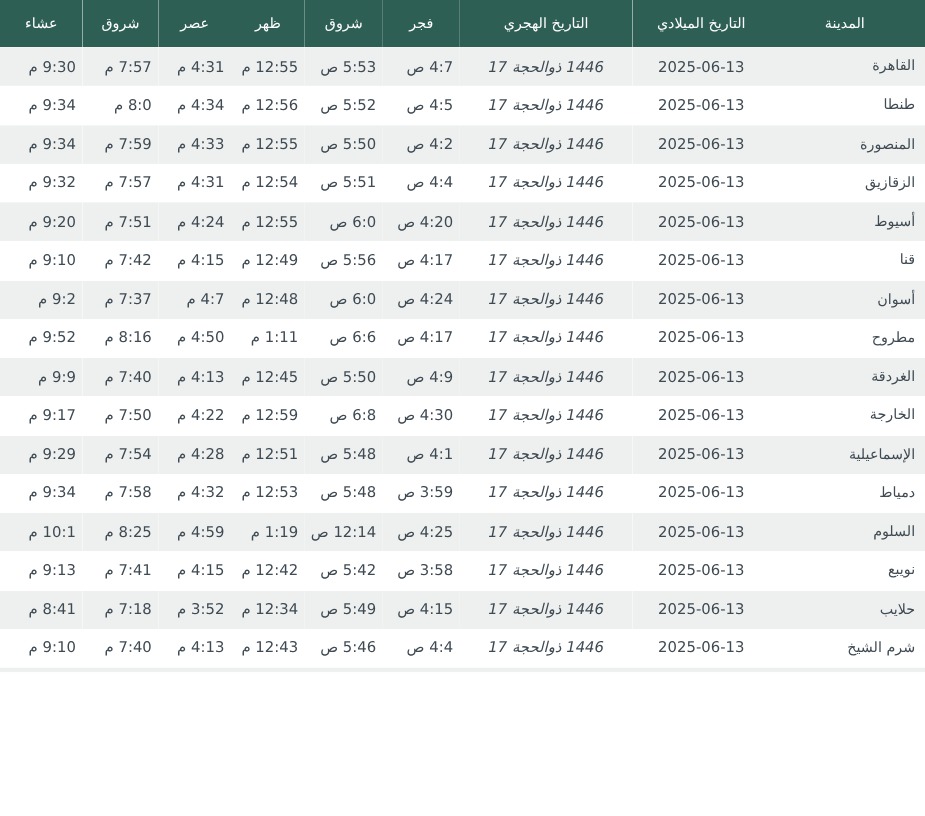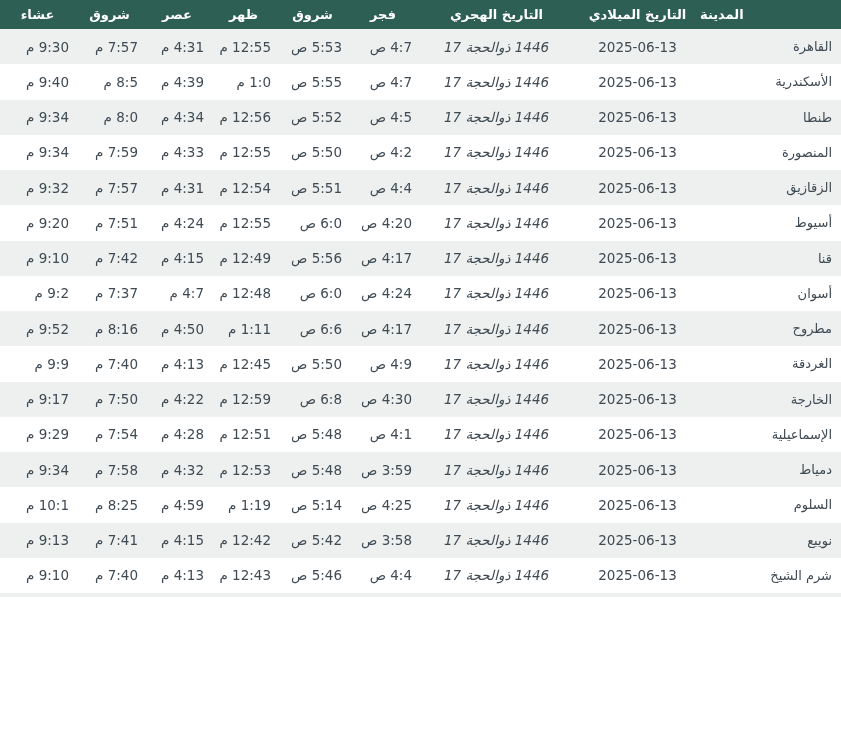--- a/index.html
+++ b/index.html
@@ -12,24 +12,24 @@
   html,body{margin:0;padding:0;}
   body{
     width:841px;height:742px;overflow:hidden;background:#fff;
     font-family:"DejaVu Sans","Liberation Sans",sans-serif;
   }
   table{
     border-collapse:collapse;table-layout:fixed;width:841px;
   }
   thead th{
     background:var(--header-bg);color:var(--header-text);
-    font-size:13px;font-weight:bold;height:29px;padding:0;
+    font-size:13px;font-weight:normal;height:43px;padding:0;
     text-align:center;white-space:nowrap;overflow:hidden;
   }
-  thead th.city-h{text-align:left;padding-right:5px;}
+  thead th.city-h{text-align:center;padding-right:5px;}
   tbody tr{background:var(--row-bg);}
   tbody tr:nth-child(odd){background:var(--row-alt-bg);}
   tbody td{
     height:35.25px;padding:0;color:var(--cell-text);
     font-size:13.5px;white-space:nowrap;overflow:hidden;
     vertical-align:middle;
   }
   td.t{text-align:right;padding-right:6px;}
   td.date{text-align:center;}
   td.city{text-align:right;padding-right:9px;font-size:13px;}
@@ -70,31 +70,20 @@
         <td class="t" dir="rtl">7:57 م</td>
         <td class="t" dir="rtl">4:31 م</td>
         <td class="t" dir="rtl">12:55 م</td>
         <td class="t" dir="rtl">5:53 ص</td>
         <td class="t" dir="rtl">4:7 ص</td>
         <td class="date hijri" dir="ltr"><span>17</span> <span>ذوالحجة</span> <span>1446</span></td>
         <td class="date" dir="ltr">2025-06-13</td>
         <td class="city" dir="rtl">القاهرة</td>
       </tr>
       <tr>
-        <td class="t" dir="rtl">9:40 م</td>
-        <td class="t" dir="rtl">8:5 م</td>
-        <td class="t" dir="rtl">4:39 م</td>
-        <td class="t" dir="rtl">1:0 م</td>
-        <td class="t" dir="rtl">5:55 ص</td>
-        <td class="t" dir="rtl">4:7 ص</td>
-        <td class="date hijri" dir="ltr"><span>17</span> <span>ذوالحجة</span> <span>1446</span></td>
-        <td class="date" dir="ltr">2025-06-13</td>
-        <td class="city" dir="rtl">الأسكندرية</td>
-      </tr>
-      <tr>
         <td class="t" dir="rtl">9:34 م</td>
         <td class="t" dir="rtl">8:0 م</td>
         <td class="t" dir="rtl">4:34 م</td>
         <td class="t" dir="rtl">12:56 م</td>
         <td class="t" dir="rtl">5:52 ص</td>
         <td class="t" dir="rtl">4:5 ص</td>
         <td class="date hijri" dir="ltr"><span>17</span> <span>ذوالحجة</span> <span>1446</span></td>
         <td class="date" dir="ltr">2025-06-13</td>
         <td class="city" dir="rtl">طنطا</td>
       </tr>
@@ -206,38 +195,49 @@
         <td class="t" dir="rtl">3:59 ص</td>
         <td class="date hijri" dir="ltr"><span>17</span> <span>ذوالحجة</span> <span>1446</span></td>
         <td class="date" dir="ltr">2025-06-13</td>
         <td class="city" dir="rtl">دمياط</td>
       </tr>
       <tr>
         <td class="t" dir="rtl">10:1 م</td>
         <td class="t" dir="rtl">8:25 م</td>
         <td class="t" dir="rtl">4:59 م</td>
         <td class="t" dir="rtl">1:19 م</td>
-        <td class="t" dir="rtl">5:14 ص</td>
+        <td class="t" dir="rtl">12:14 ص</td>
         <td class="t" dir="rtl">4:25 ص</td>
         <td class="date hijri" dir="ltr"><span>17</span> <span>ذوالحجة</span> <span>1446</span></td>
         <td class="date" dir="ltr">2025-06-13</td>
         <td class="city" dir="rtl">السلوم</td>
       </tr>
       <tr>
         <td class="t" dir="rtl">9:13 م</td>
         <td class="t" dir="rtl">7:41 م</td>
         <td class="t" dir="rtl">4:15 م</td>
         <td class="t" dir="rtl">12:42 م</td>
         <td class="t" dir="rtl">5:42 ص</td>
         <td class="t" dir="rtl">3:58 ص</td>
         <td class="date hijri" dir="ltr"><span>17</span> <span>ذوالحجة</span> <span>1446</span></td>
         <td class="date" dir="ltr">2025-06-13</td>
         <td class="city" dir="rtl">نويبع</td>
       </tr>
       <tr>
+        <td class="t" dir="rtl">8:41 م</td>
+        <td class="t" dir="rtl">7:18 م</td>
+        <td class="t" dir="rtl">3:52 م</td>
+        <td class="t" dir="rtl">12:34 م</td>
+        <td class="t" dir="rtl">5:49 ص</td>
+        <td class="t" dir="rtl">4:15 ص</td>
+        <td class="date hijri" dir="ltr"><span>17</span> <span>ذوالحجة</span> <span>1446</span></td>
+        <td class="date" dir="ltr">2025-06-13</td>
+        <td class="city" dir="rtl">حلايب</td>
+      </tr>
+      <tr>
         <td class="t" dir="rtl">9:10 م</td>
         <td class="t" dir="rtl">7:40 م</td>
         <td class="t" dir="rtl">4:13 م</td>
         <td class="t" dir="rtl">12:43 م</td>
         <td class="t" dir="rtl">5:46 ص</td>
         <td class="t" dir="rtl">4:4 ص</td>
         <td class="date hijri" dir="ltr"><span>17</span> <span>ذوالحجة</span> <span>1446</span></td>
         <td class="date" dir="ltr">2025-06-13</td>
         <td class="city" dir="rtl">شرم الشيخ</td>
       </tr>

